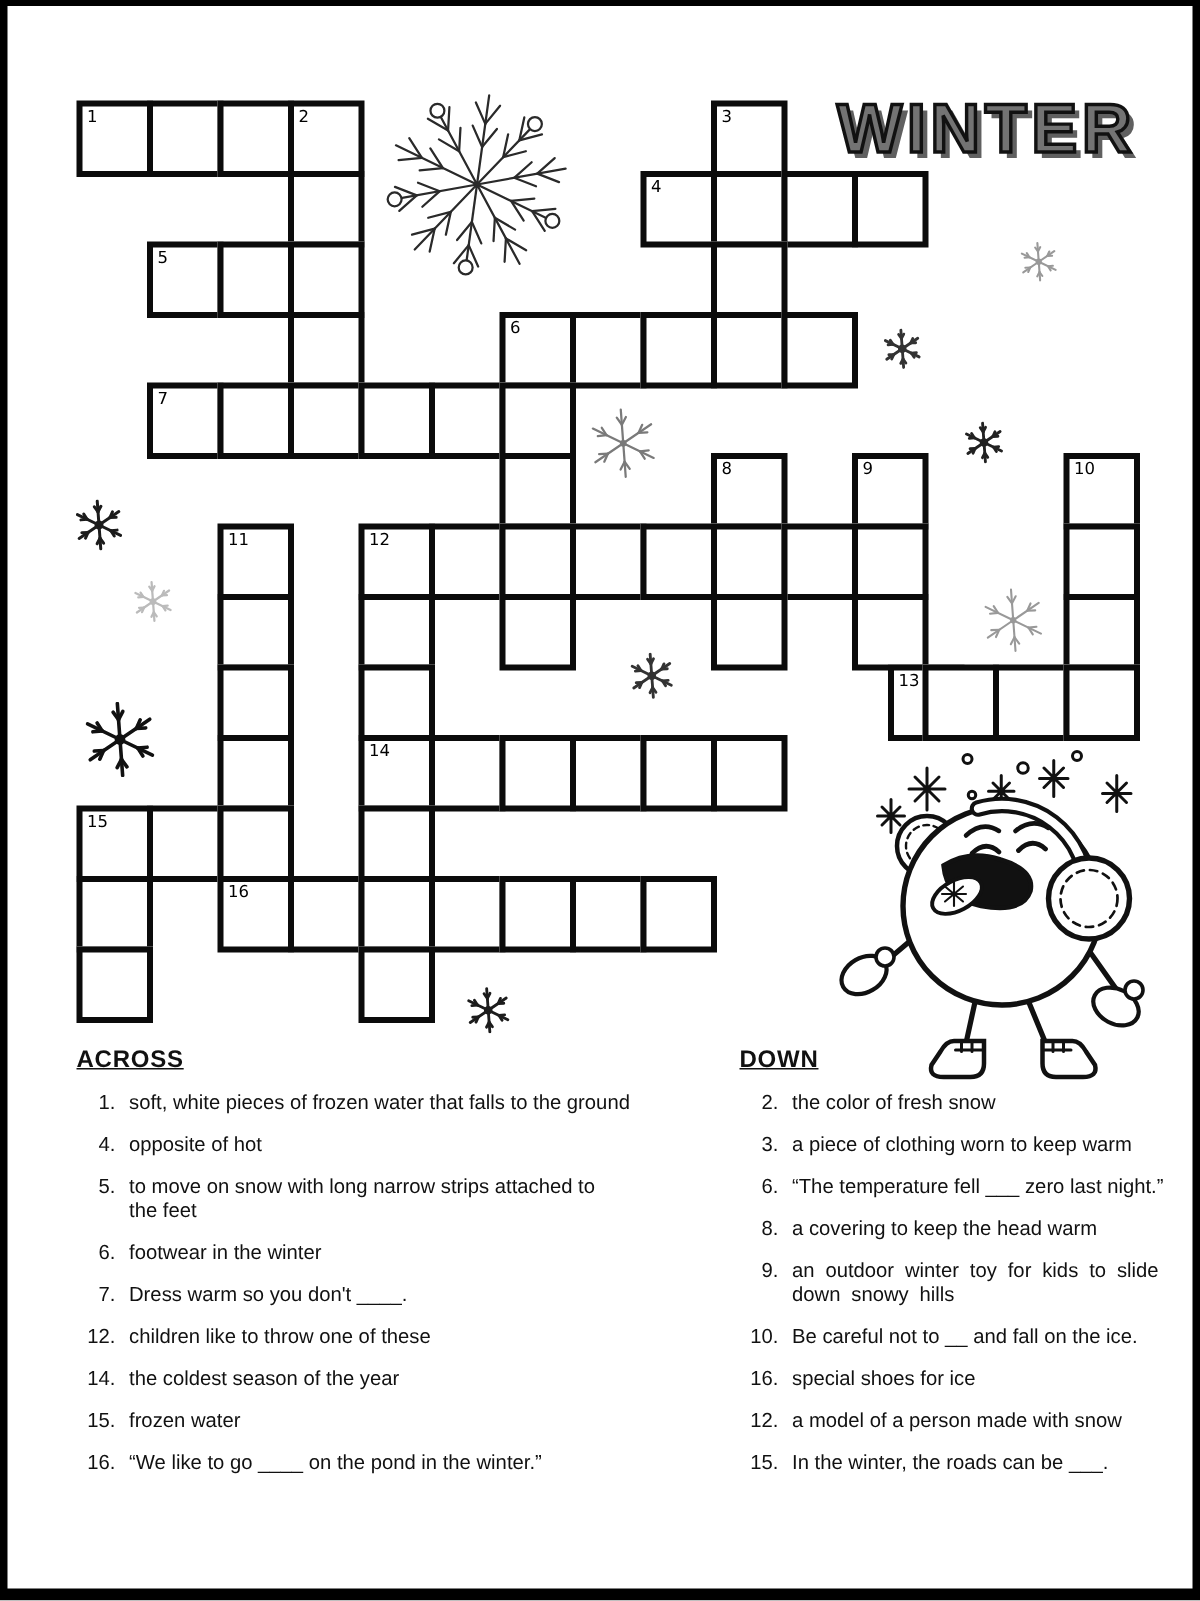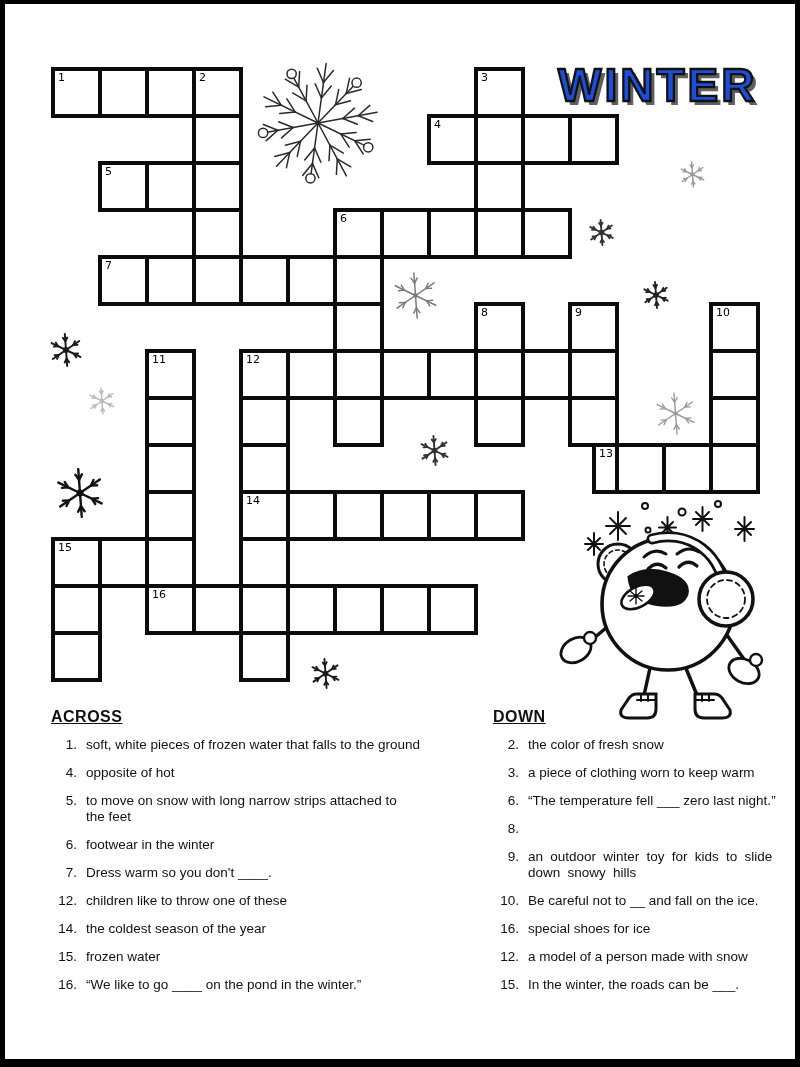--- a/index.html
+++ b/index.html
@@ -15,31 +15,31 @@
     border:4px solid #0b0b0b;background:#fff;
   }
   .cnum{
     position:absolute;left:3px;top:1px;font-size:11px;line-height:12px;
     font-family:"DejaVu Sans",sans-serif;color:#000;
   }
   
   .title{
     position:absolute;left:553px;top:54px;
     font-size:46px;font-weight:bold;letter-spacing:3px;
-    color:#1d4ed8;-webkit-text-stroke:2.3px #111;
+    color:#737373;-webkit-text-stroke:2.3px #111;
     text-shadow:4px 4px 0 #606060;
     font-family:"Liberation Sans",sans-serif;white-space:nowrap;
   }
   
   .clues{position:absolute;}
   .clues.across{left:46px;top:694px;width:404px;}
   .clues.down{left:488px;top:694px;width:304px;}
   .clue-head{
     font-size:16px;font-weight:bold;text-decoration:underline;
-    letter-spacing:.5px;margin:10px 0 11px 0;
+    letter-spacing:.5px;margin:0 0 11px 0;
   }
   .clue{display:flex;margin-bottom:12.5px;font-size:13.5px;line-height:15.5px;}
   .cn{width:26px;text-align:right;margin-right:9px;flex:none;}
   .ct{flex:1;white-space:pre-line;}
   .clue.justify .ct{word-spacing:3.5px;}
   
   .flake{position:absolute;pointer-events:none;}
   .snowman{position:absolute;left:535px;top:492px;pointer-events:none;}
   
   .brand{
@@ -546,20 +546,21 @@
         <div class="clue">
           <span class="cn">3.</span>
           <span class="ct">a piece of clothing worn to keep warm</span>
         </div>
         <div class="clue">
           <span class="cn">6.</span>
           <span class="ct">“The temperature fell ___ zero last night.”</span>
         </div>
         <div class="clue">
           <span class="cn">8.</span>
+          <span class="ct">a covering to keep the head warm</span>
         </div>
         <div class="clue justify">
           <span class="cn">9.</span>
           <span class="ct">an outdoor winter toy for kids to slide
 down snowy hills</span>
         </div>
         <div class="clue">
           <span class="cn">10.</span>
           <span class="ct">Be careful not to __ and fall on the ice.</span>
         </div>

